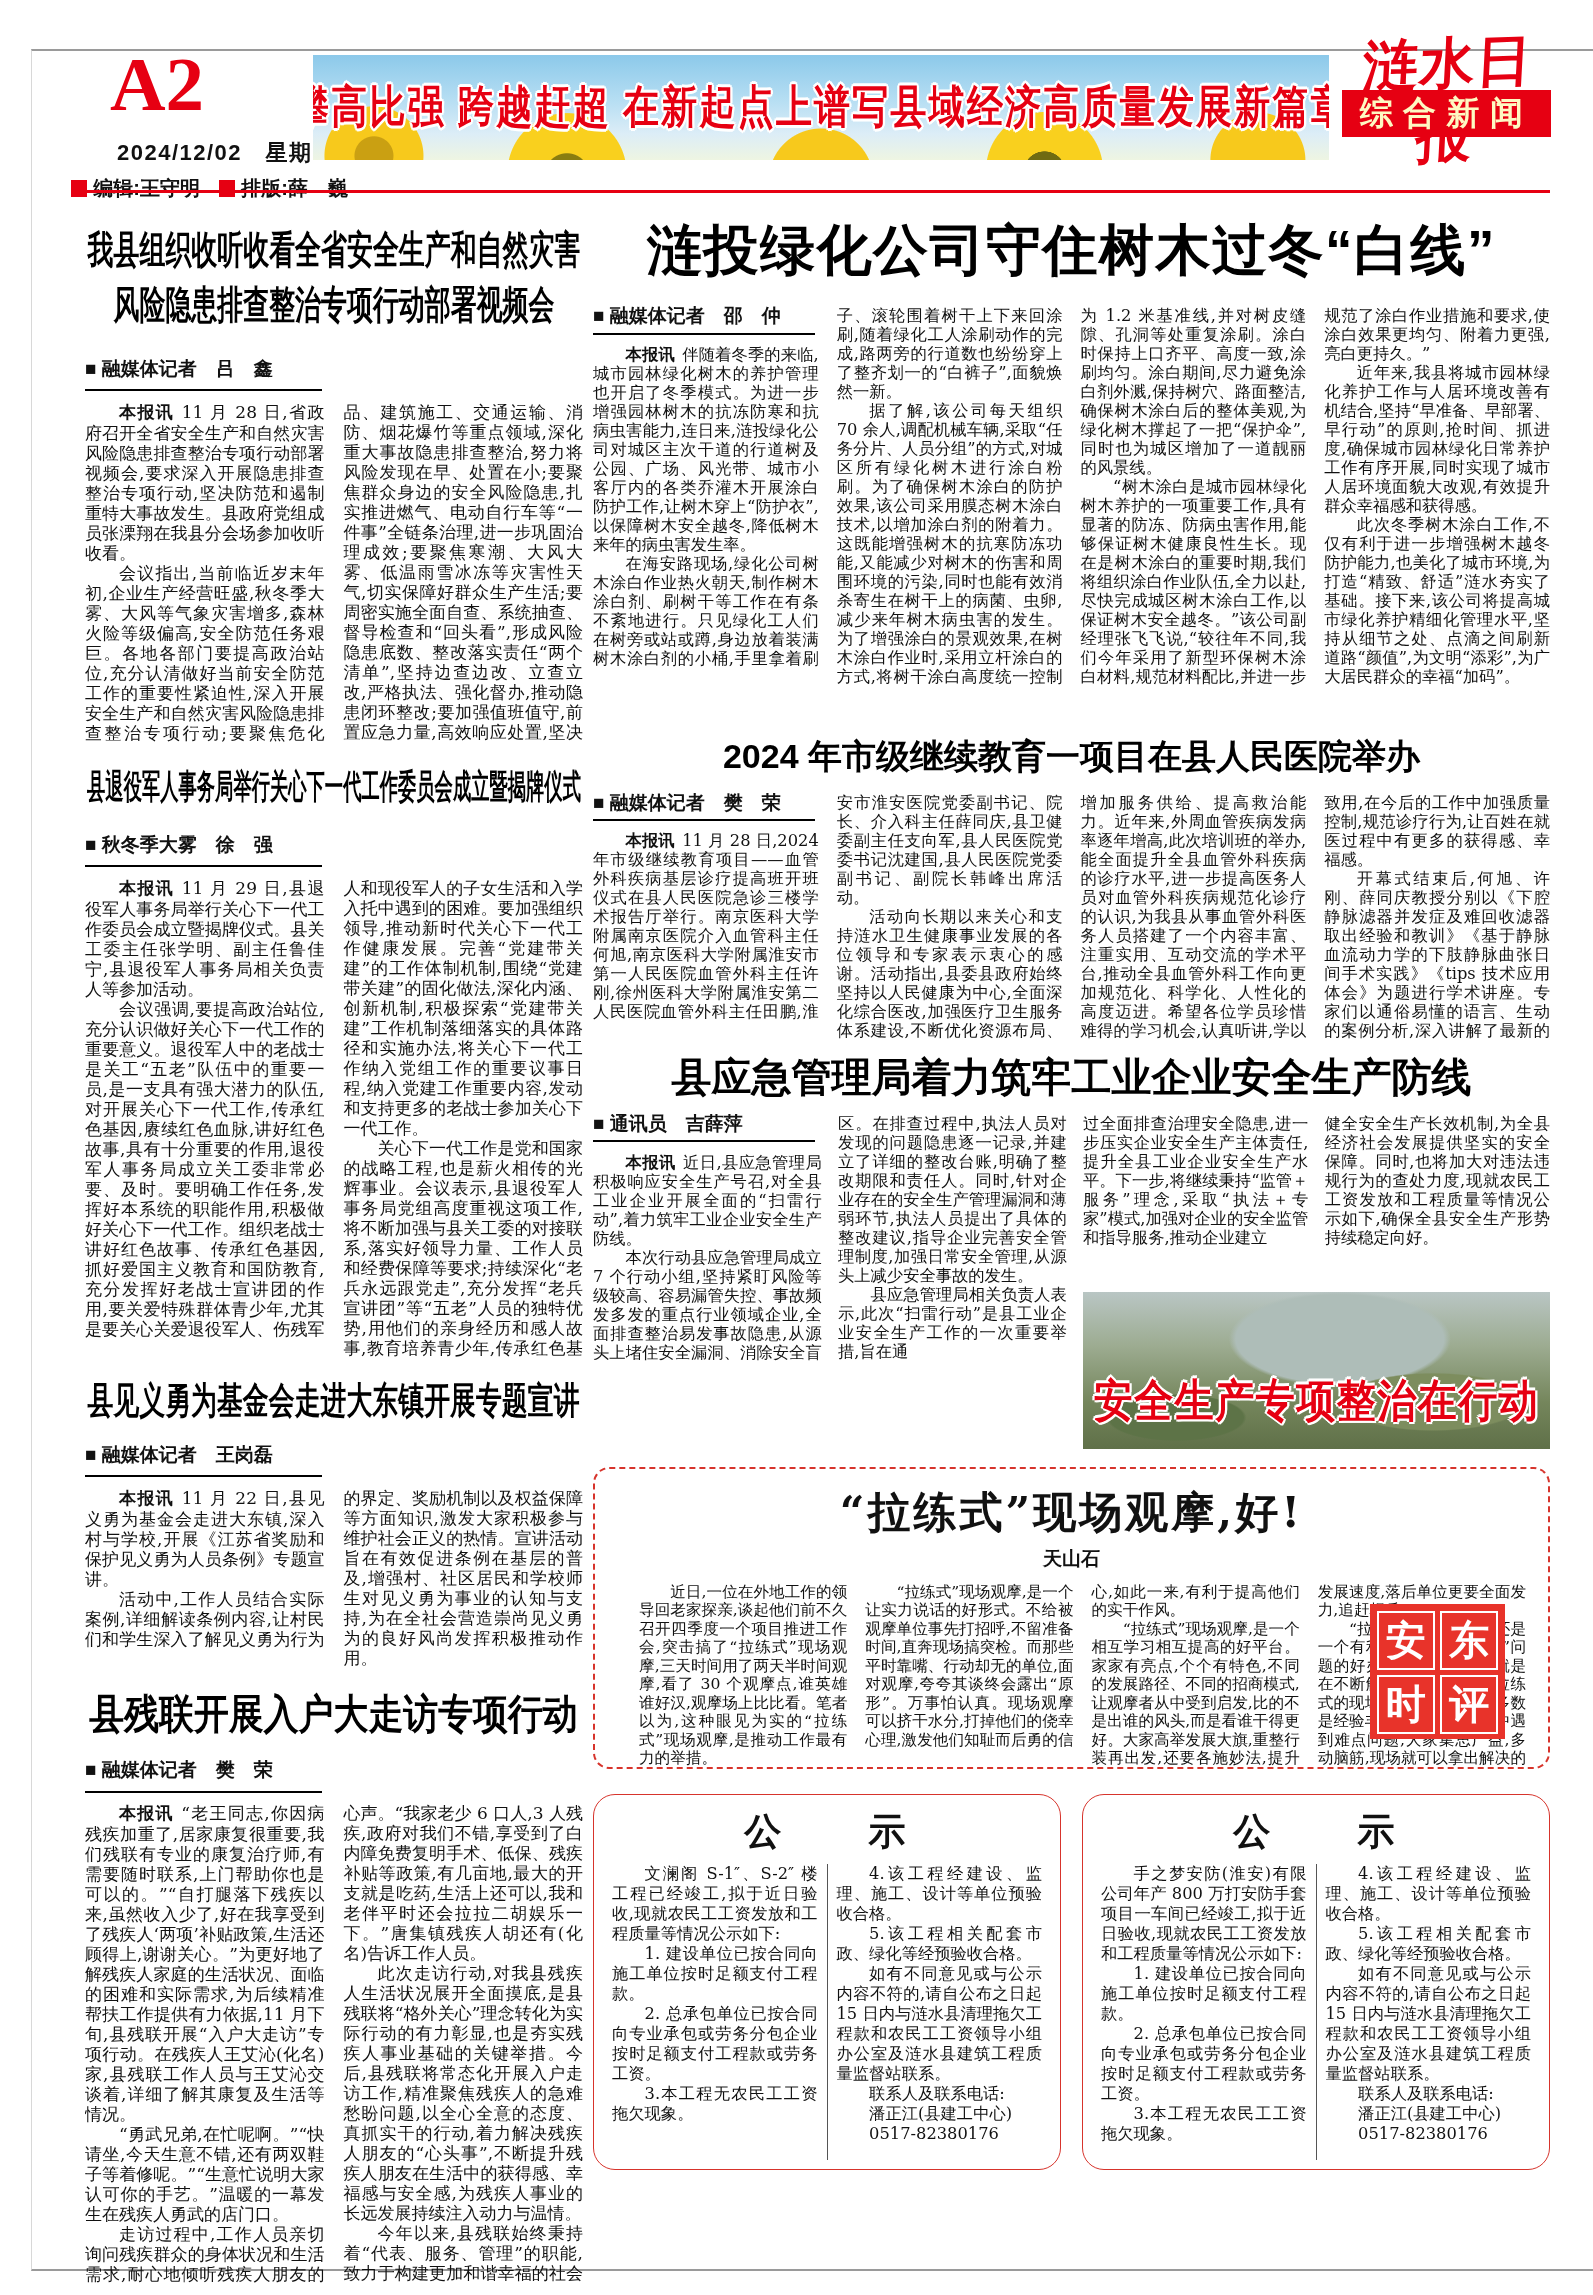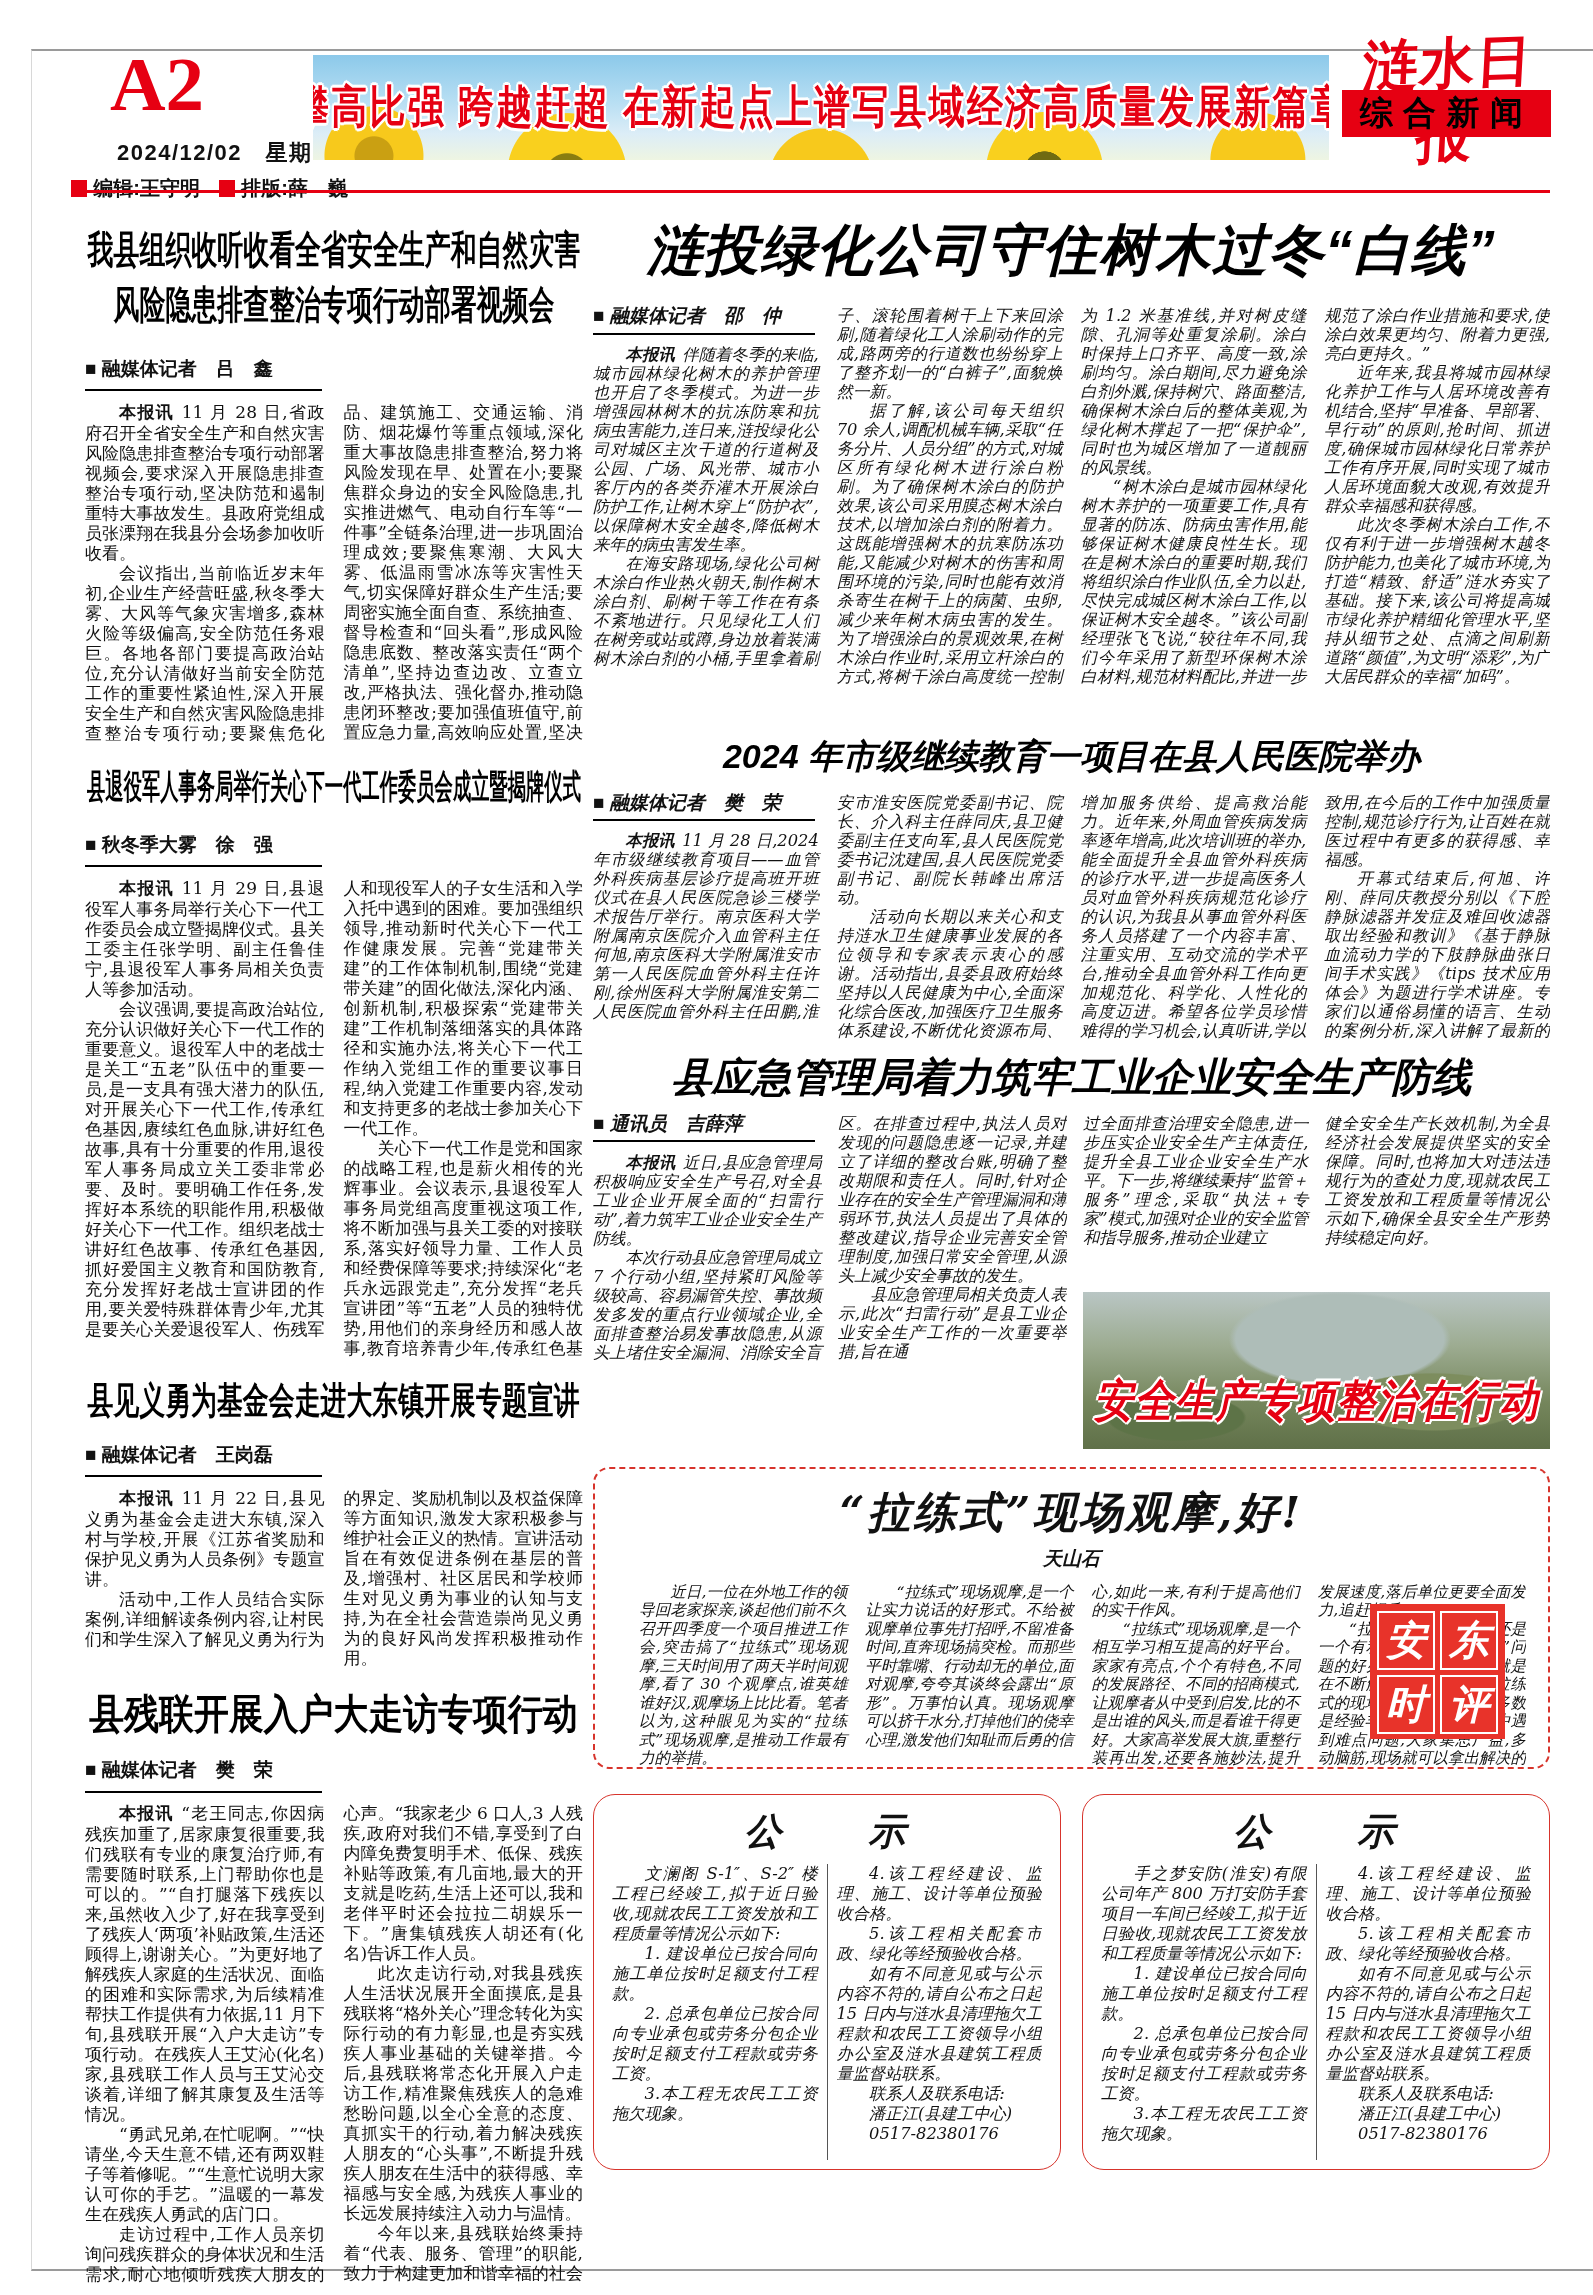--- a/index.html
+++ b/index.html
@@ -29,35 +29,35 @@
             radial-gradient(circle at 93% 100%, #f7c91c 0 47px, transparent 48px),
             linear-gradient(180deg,#8cc9ea 0%,#b8dff3 45%,#dcedf7 75%,#eef5e2 100%);
           display:flex;align-items:center;justify-content:center;}
   .banner .slogan{font-family:"Liberation Sans","DejaVu Sans",sans-serif;font-weight:bold;
           font-size:36px;letter-spacing:2.2px;color:#e60012;white-space:nowrap;transform:scaleY(1.25);
           text-shadow:-2.2px 0 #fff,2.2px 0 #fff,0 -2.2px #fff,0 2.2px #fff,-1.5px -1.5px #fff,1.5px 1.5px #fff,1.5px -1.5px #fff,-1.5px 1.5px #fff;}
   .masthead{position:absolute;left:1341px;top:27px;width:210px;text-align:center;
           font-family:"DejaVu Serif",serif;font-weight:bold;font-size:55px;color:#e60012;
           transform:rotate(-2deg) skewX(-5deg);letter-spacing:1.5px;}
   .sectionbox{position:absolute;left:1342px;top:90px;width:209px;height:47px;background:#e60012;
-          color:#000000;display:flex;align-items:center;justify-content:center;
+          color:#fef9c3;display:flex;align-items:center;justify-content:center;
           font-family:"Liberation Sans","DejaVu Sans",sans-serif;font-weight:bold;font-size:33px;letter-spacing:10.4px;}
   .redrule{position:absolute;left:83px;top:190px;width:1467px;height:3px;background:#e60012;}
   
   .hl{font-family:"Liberation Sans","DejaVu Sans",sans-serif;font-weight:bold;color:#000;text-align:center;}
   .squeeze{overflow:visible;}
   .squeeze>div{transform-origin:center top;}
   .byline{font-family:"Liberation Sans","DejaVu Sans",sans-serif;font-weight:bold;font-size:19px;
           border-bottom:2.2px solid #000;padding-bottom:7.4px;margin-bottom:10.4px;break-inside:avoid;}
   .bt p{margin:0;text-indent:2em;text-align:justify;}
   .lead{font-family:"Liberation Sans","DejaVu Sans",sans-serif;font-weight:bold;margin-right:7.4px;}
   .left-col{position:absolute;left:85px;top:222px;width:498px;}
   .left-col .bt{font-size:17px;line-height:20px;}
   .cols2{column-count:2;column-gap:19px;overflow:hidden;}
-  .right-col{position:absolute;left:593px;top:213px;width:957px;font-style:italic;}
+  .right-col{position:absolute;left:593px;top:213px;width:957px;}
   .right-col .bt{font-size:16.3px;line-height:19px;}
   .cols4{column-count:4;column-gap:18px;overflow:hidden;}
   
   .emg{display:flex;gap:16.3px;}
   .emg-left{width:474px;}
   .emg-right{width:467px;}
   .photo{position:relative;width:467px;height:157px;margin-top:9px;overflow:hidden;
          background:
            radial-gradient(ellipse at 20% 80%, #5d7347 0 67px, transparent 70px),
            radial-gradient(ellipse at 75% 70%, #7d8d5e 0 89px, transparent 93px),

